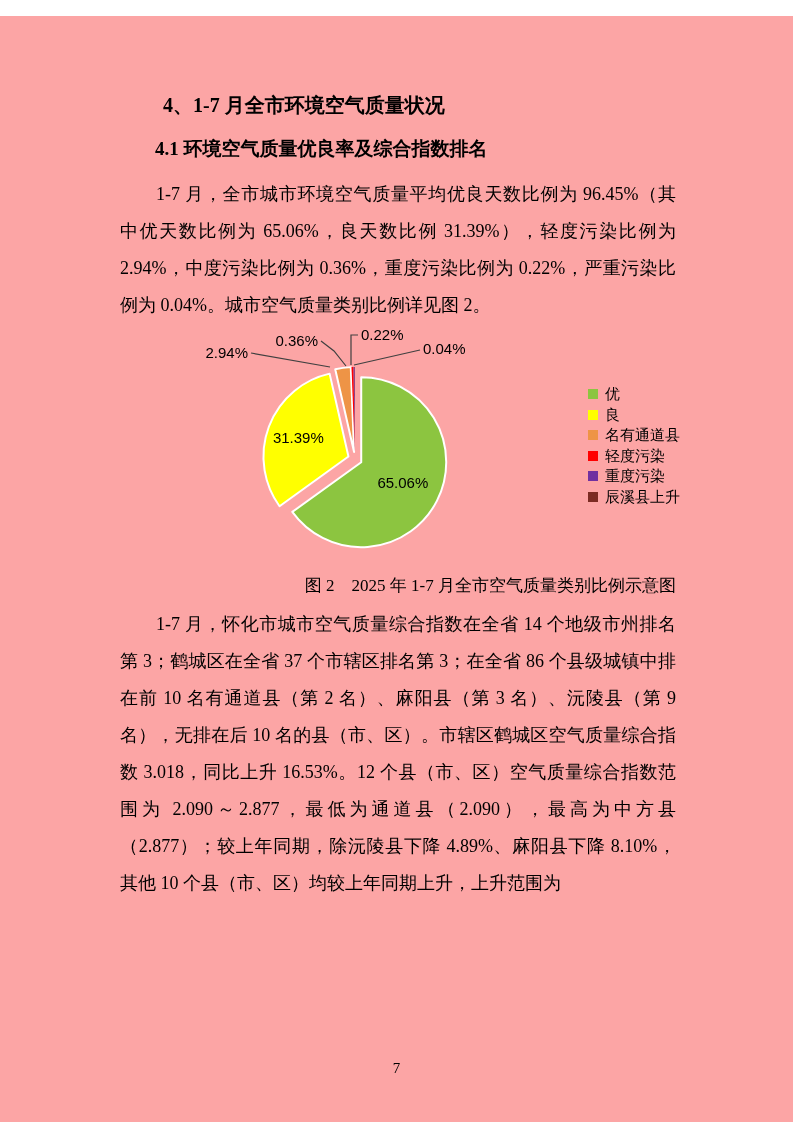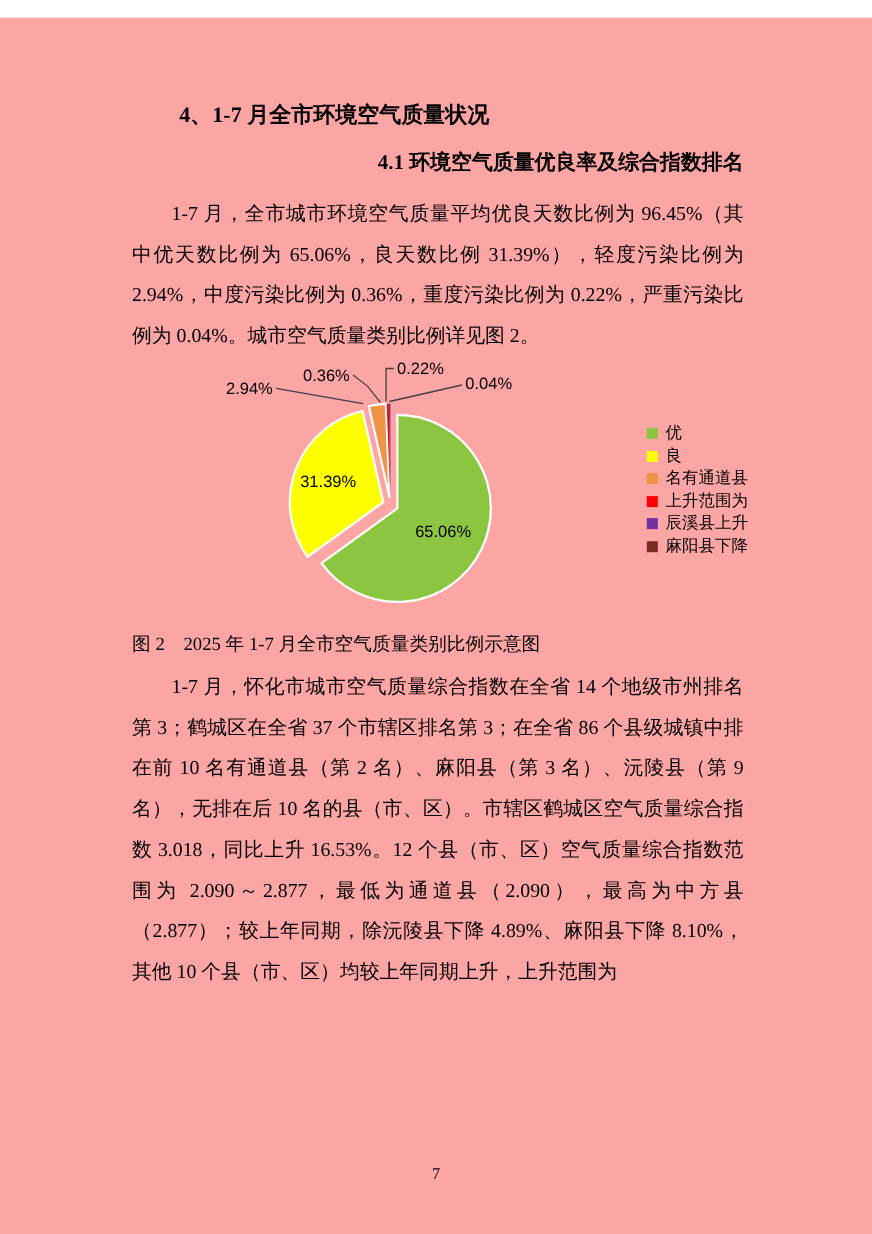--- a/index.html
+++ b/index.html
@@ -19,21 +19,20 @@
     font-size: 20px;
     font-weight: 700;
     line-height: 26px;
     margin: 0 0 18px 43px;
   }
   .h2 {
     font-size: 19px;
     font-weight: 700;
     line-height: 26px;
     margin: 0 0 14px 35px;
-    text-align: right;
   }
   .para {
     font-size: 18px;
     line-height: 37px;
     text-align: justify;
     text-indent: 2em;
     margin: 0;
   }
   .chart-wrap {
     position: relative;
@@ -45,21 +44,21 @@
   .legend {
     position: absolute;
     left: 388px;
     top: 60px;
     font-size: 15px;
     line-height: 20.5px;
   }
   .legend-item { display: flex; align-items: center; height: 20.5px; }
   .legend-swatch { width: 10px; height: 10px; margin-right: 7px; flex: none; }
   .caption {
-    text-align: left;
+    text-align: right;
     font-size: 17px;
     line-height: 24px;
     margin: 2px 0 8px 0;
   }
   .page-num {
     position: absolute;
     left: 0;
     right: 0;
     top: 1044px;
     text-align: center;
@@ -109,29 +108,29 @@
         <div class="legend-item">
           <span class="legend-swatch" style="background: rgb(255, 255, 0);"></span>
           <span>良</span>
         </div>
         <div class="legend-item">
           <span class="legend-swatch" style="background: rgb(238, 148, 70);"></span>
           <span>名有通道县</span>
         </div>
         <div class="legend-item">
           <span class="legend-swatch" style="background: rgb(255, 0, 0);"></span>
-          <span>上升范围为</span>
+          <span>轻度污染</span>
         </div>
         <div class="legend-item">
           <span class="legend-swatch" style="background: rgb(112, 48, 160);"></span>
-          <span>辰溪县上升</span>
+          <span>重度污染</span>
         </div>
         <div class="legend-item">
           <span class="legend-swatch" style="background: rgb(124, 43, 35);"></span>
-          <span>麻阳县下降</span>
+          <span>辰溪县上升</span>
         </div>
       </div>
   </div>
 
   <div class="caption">图 2　2025 年 1-7 月全市空气质量类别比例示意图</div>
 
 
   <p class="para">1-7 月，怀化市城市空气质量综合指数在全省 14 个地级市州排名第 3；鹤城区在全省 37 个市辖区排名第 3；在全省 86 个县级城镇中排在前 10 名有通道县（第 2 名）、麻阳县（第 3 名）、沅陵县（第 9 名），无排在后 10 名的县（市、区）。市辖区鹤城区空气质量综合指数 3.018，同比上升 16.53%。12 个县（市、区）空气质量综合指数范围为 2.090～2.877，最低为通道县（2.090），最高为中方县（2.877）；较上年同期，除沅陵县下降 4.89%、麻阳县下降 8.10%，其他 10 个县（市、区）均较上年同期上升，上升范围为</p>
 
   <div class="page-num">7</div>

